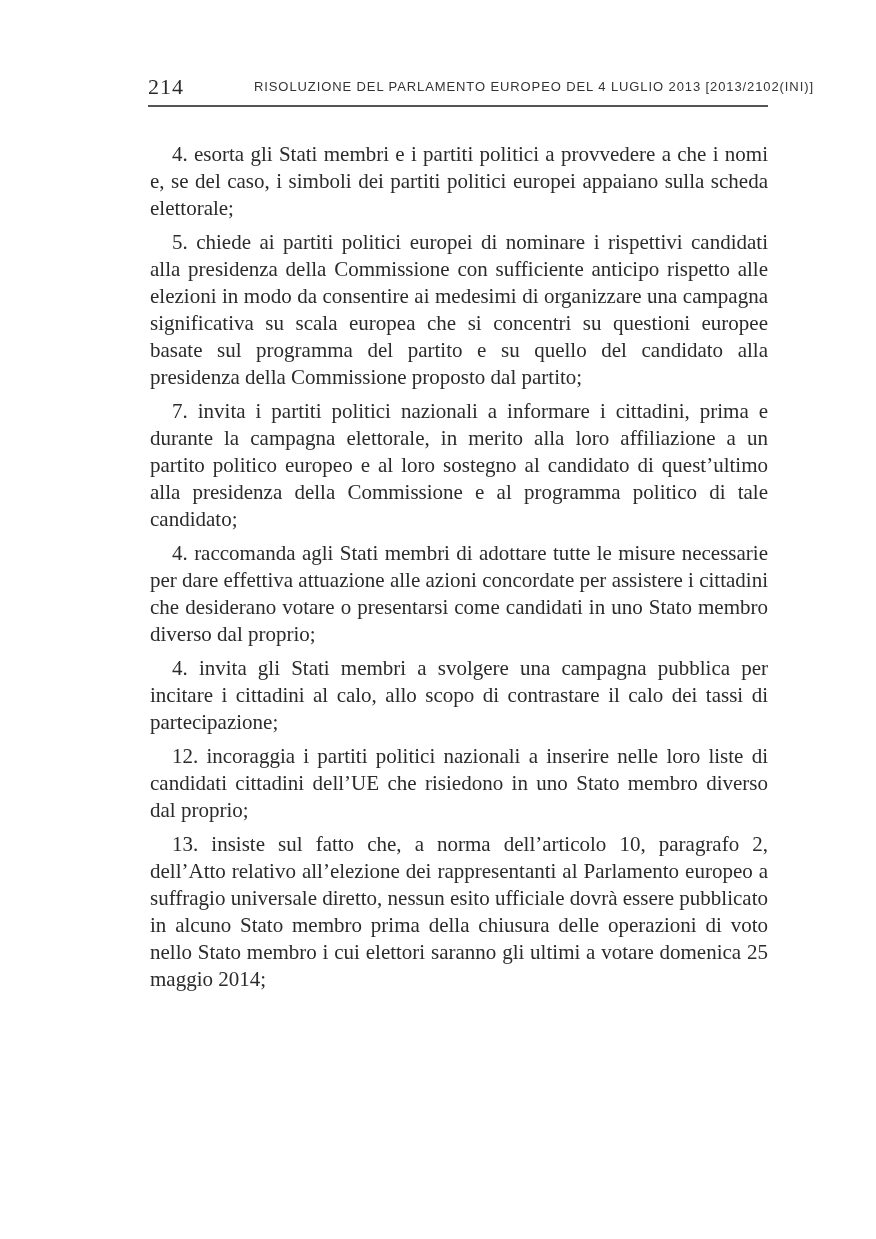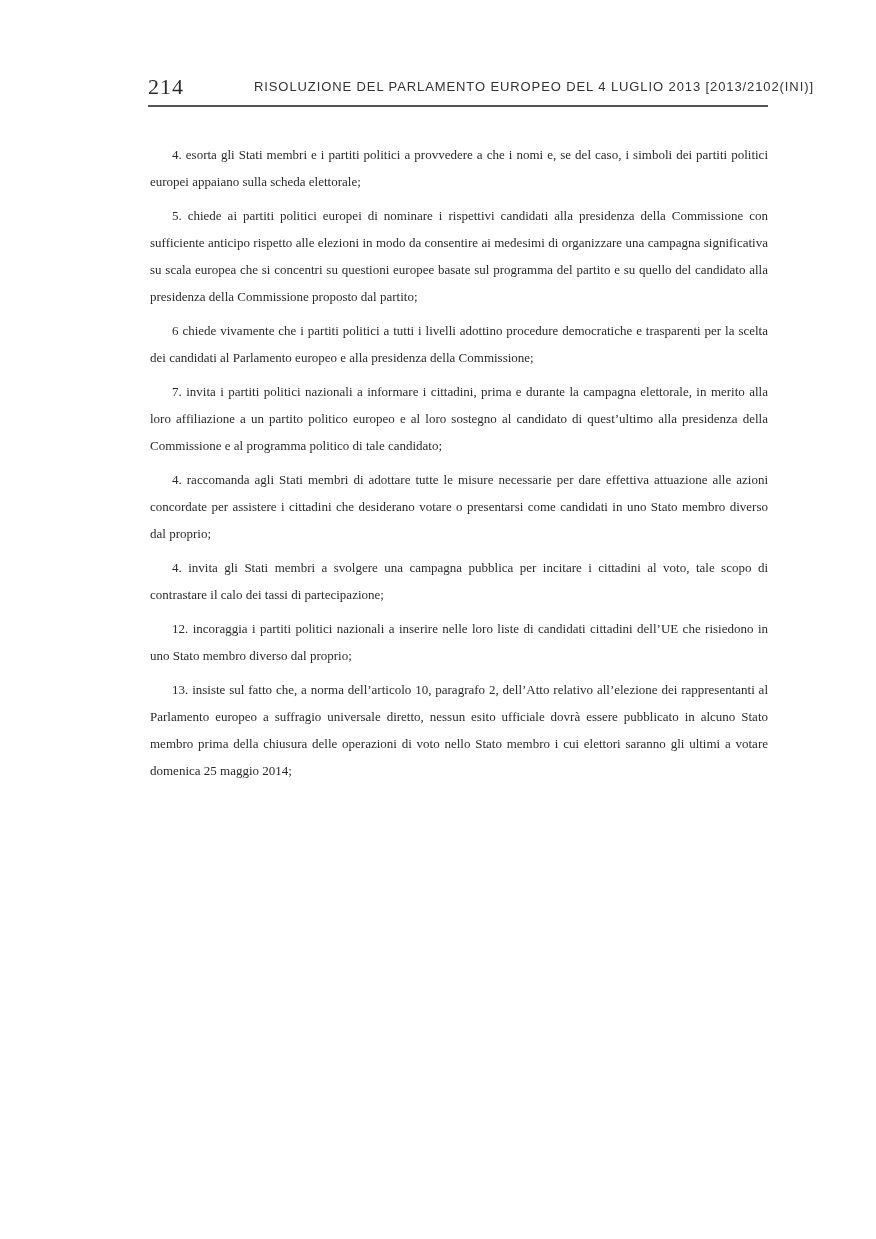--- a/index.html
+++ b/index.html
@@ -5,36 +5,35 @@
   html, body { margin: 0; padding: 0; background: #ffffff; }
   body { width: 876px; height: 1239px; position: relative; overflow: hidden;
          font-family: "DejaVu Serif", "Liberation Serif", serif; color: #2a2a2a; }
   .header { position: absolute; left: 148px; top: 74px; width: 620px; height: 24px; }
   .page-num { position: absolute; left: 0; top: 0; font-size: 22px; letter-spacing: 1px;
               font-family: "Liberation Serif", serif; }
   .running-head { position: absolute; left: 106px; top: 5px; font-size: 13px; letter-spacing: 0.9px;
                   font-family: "Liberation Sans", sans-serif; color: #333; white-space: nowrap; }
   .rule { position: absolute; left: 148px; top: 105px; width: 620px; height: 2px; background: #555; }
   .body { position: absolute; left: 150px; top: 141px; width: 618px;
-          font-family: "Liberation Serif", serif; font-size: 13px; line-height: 27px;
+          font-family: "Liberation Serif", serif; font-size: 21px; line-height: 27px;
           text-align: justify; color: #2b2b2b; }
   .para { margin: 0 0 7px 0; text-indent: 22px; hyphens: manual; }
   .num { }
 </style>
 </head>
 <body>
 
 <div class="header">
   <span class="page-num">214</span>
   <span class="running-head">RISOLUZIONE DEL PARLAMENTO EUROPEO DEL 4 LUGLIO 2013  [2013/2102(INI)]</span>
 </div>
 <div class="rule"></div>
 
 <div class="body">
   <p class="para"><span class="num">4.</span> <span>esorta gli Stati membri e i partiti politici a provvedere a che i nomi e, se del caso, i simboli dei partiti politici europei appaiano sulla scheda elettorale;</span></p>
   <p class="para"><span class="num">5.</span> <span>chiede ai partiti politici europei di nominare i rispettivi candidati alla presidenza della Commissione con sufficiente anticipo rispetto alle elezioni in modo da consentire ai medesimi di organizzare una campagna significativa su scala europea che si concentri su questioni europee basate sul programma del partito e su quello del candidato alla presidenza della Commissione proposto dal partito;</span></p>
-  <p class="para"><span class="num">6</span> <span>chiede vivamente che i partiti politici a tutti i livelli adottino procedure democratiche e trasparenti per la scelta dei candidati al Parlamento europeo e alla presidenza della Commissione;</span></p>
   <p class="para"><span class="num">7.</span> <span>invita i partiti politici nazionali a informare i cittadini, prima e durante la campagna elettorale, in merito alla loro affiliazione a un partito politico europeo e al loro sostegno al candidato di quest’ultimo alla presidenza della Commissione e al programma politico di tale candidato;</span></p>
   <p class="para"><span class="num">4.</span> <span>raccomanda agli Stati membri di adottare tutte le misure necessarie per dare effettiva attuazione alle azioni concordate per assistere i cittadini che desiderano votare o presentarsi come candidati in uno Stato membro diverso dal proprio;</span></p>
-  <p class="para"><span class="num">4.</span> <span>invita gli Stati membri a svolgere una campagna pubblica per incitare i cittadini al voto, tale scopo di contrastare il calo dei tassi di partecipazione;</span></p>
+  <p class="para"><span class="num">4.</span> <span>invita gli Stati membri a svolgere una campagna pubblica per incitare i cittadini al calo, allo scopo di contrastare il calo dei tassi di partecipazione;</span></p>
   <p class="para"><span class="num">12.</span> <span>incoraggia i partiti politici nazionali a inserire nelle loro liste di candidati cittadini dell’UE che risiedono in uno Stato membro diverso dal proprio;</span></p>
   <p class="para"><span class="num">13.</span> <span>insiste sul fatto che, a norma dell’articolo 10, paragrafo 2, dell’Atto relativo all’elezione dei rappresentanti al Parlamento europeo a suffragio universale diretto, nessun esito ufficiale dovrà essere pubblicato in alcuno Stato membro prima della chiusura delle operazioni di voto nello Stato membro i cui elettori saranno gli ultimi a votare domenica 25 maggio 2014;</span></p>
 </div>
 
 </body></html>

